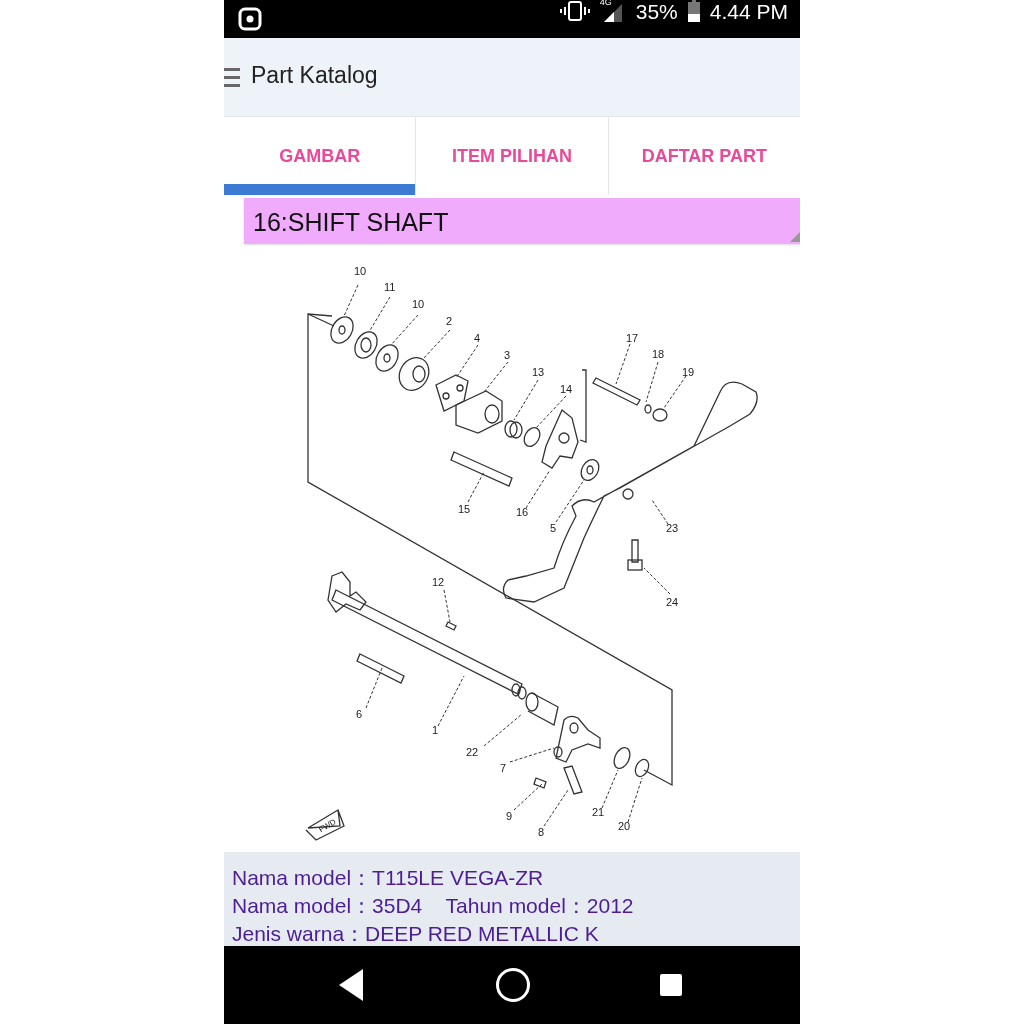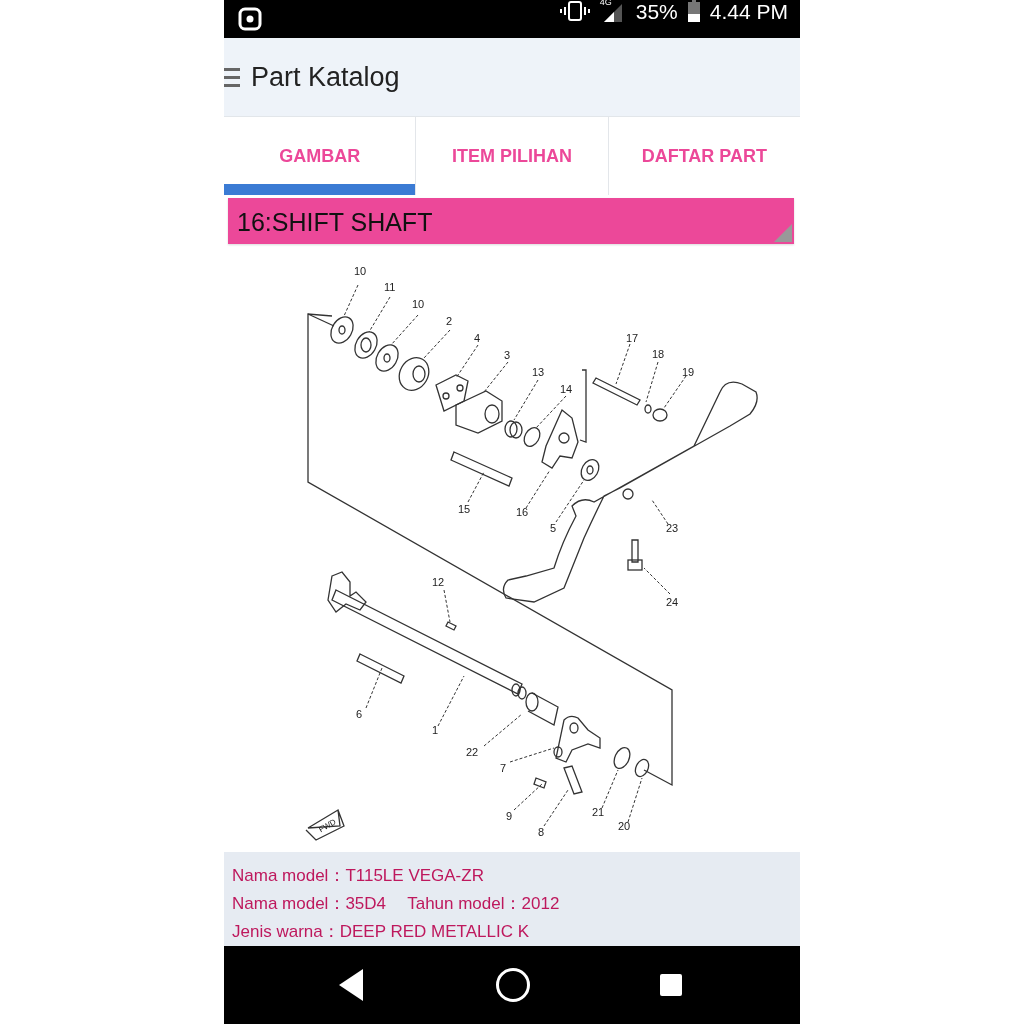--- a/index.html
+++ b/index.html
@@ -4,31 +4,31 @@
 <style>
   html, body { margin:0; padding:0; }
   body { width:1024px; height:1024px; background:#ffffff; position:relative; overflow:hidden; font-family:"Liberation Sans", sans-serif; }
   .phone { position:absolute; left:224px; top:0; width:576px; height:1024px; background:#fff; overflow:hidden; }
   .statusbar { position:absolute; left:0; top:0; width:576px; height:38px; background:#000; color:#fff; }
   .sb-left { position:absolute; left:14px; top:7px; width:24px; height:24px; }
   .sb-right { position:absolute; right:12px; top:0; height:38px; display:flex; align-items:flex-start; gap:10px; font-size:21px; }
   .appbar { position:absolute; left:0; top:38px; width:576px; height:78px; background:#eef3f9; }
   .menu-icon { position:absolute; left:0; top:30px; width:16px; height:20px; }
   .menu-icon span { display:block; height:3px; background:#666; margin-bottom:5px; }
-  .app-title { position:absolute; left:27px; top:24px; font-size:27px; color:#222; }
+  .app-title { position:absolute; left:27px; top:24px; font-size:23px; color:#222; }
   .tabs { position:absolute; left:0; top:116px; width:576px; height:78px; background:#fff; display:flex; border-top:1px solid #e2e6ea; }
   .tab { flex:1; position:relative; display:flex; align-items:center; justify-content:center; font-weight:bold; font-size:18px; color:#ec4899; border-right:1px solid #e3e6ea; }
   .tab:last-child { border-right:none; }
   .tab.active .ind { position:absolute; left:0; right:0; bottom:0; height:11px; background:#3b7bd4; }
-  .section { position:absolute; left:4px; top:198px; width:566px; height:46px; background:#ec4899; box-shadow:0 1px 2px rgba(0,0,0,0.15); }
+  .section { position:absolute; left:20px; top:198px; width:566px; height:46px; background:#f0abfc; box-shadow:0 1px 2px rgba(0,0,0,0.15); }
   .section-title { position:absolute; left:9px; top:10px; font-size:25px; color:#111; }
   .corner { position:absolute; right:2px; bottom:2px; width:0; height:0; border-left:18px solid transparent; border-bottom:18px solid #999; }
   .diagram { position:absolute; left:0; top:250px; width:576px; height:600px; }
   .info { position:absolute; left:0; top:852px; width:576px; height:94px; background:#e6ebf2; }
-  .info-row { position:absolute; left:8px; font-size:17px; color:#be185d; }
+  .info-row { position:absolute; left:8px; font-size:21px; color:#4c1d95; }
   .navbar { position:absolute; left:0; top:946px; width:576px; height:78px; background:#000; }
   .nav-back { position:absolute; left:115px; top:23px; width:0; height:0; border-top:16px solid transparent; border-bottom:16px solid transparent; border-right:24px solid #fff; }
   .nav-home { position:absolute; left:272px; top:22px; width:28px; height:28px; border:3px solid #fff; border-radius:50%; }
   .nav-recent { position:absolute; left:436px; top:28px; width:22px; height:22px; background:#fff; border-radius:2px; }
   .lbl { font-family:"Liberation Sans", sans-serif; font-size:11px; fill:#222; }
 </style>
 </head>
 <body>
 
 <div class="phone">

